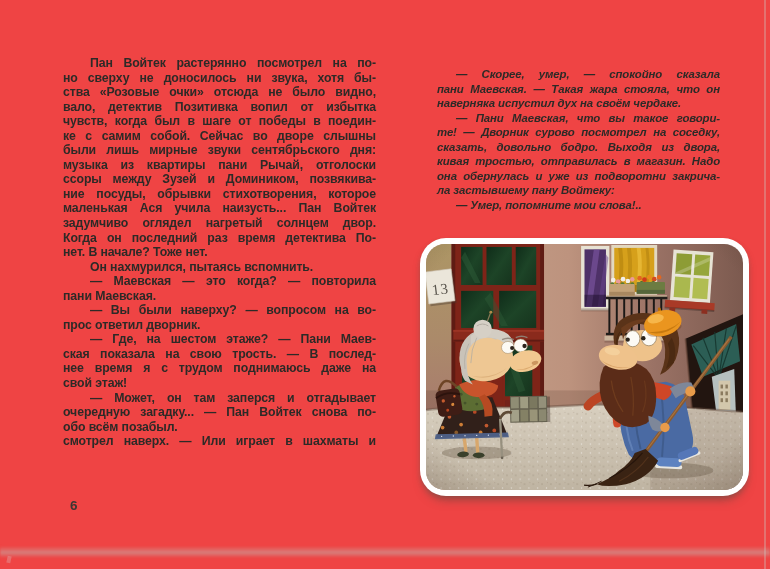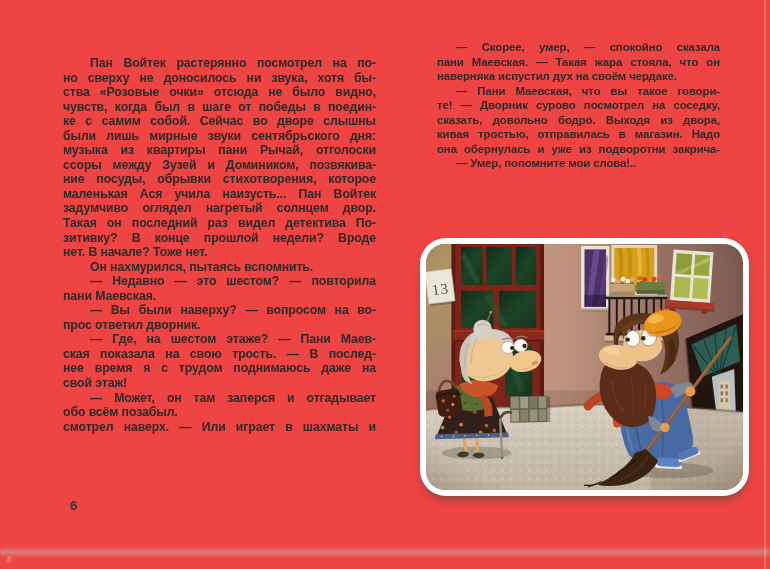--- a/index.html
+++ b/index.html
@@ -1,20 +1,20 @@
 <!DOCTYPE html>
 <html><head>
 <meta charset="utf-8">
 <style>
   html,body{margin:0;padding:0;background:#ffffff;}
   .photo{position:relative;width:770px;height:569px;background:#ef4444;overflow:hidden;
          font-family:"Liberation Sans",sans-serif;}
   .col{position:absolute;}
   .col-left{left:63px;top:56px;width:313px;}
-  .col-right{left:437px;top:40px;width:283px;}
+  .col-right{left:437px;top:67px;width:283px;font-style:italic;}
   .line{font-size:12.3px;line-height:14.55px;font-weight:bold;color:#2d2a27;
         text-align:justify;text-align-last:justify;-moz-text-align-last:justify;
         white-space:nowrap;letter-spacing:-0.1px;}
   .col-right .line{font-size:11.4px;}
   .line.end{text-align-last:left;-moz-text-align-last:left;}
   .line.indent{text-indent:27px;}
   .col-right .line.indent{text-indent:19px;}
   .pagenum{position:absolute;left:70px;top:498px;font-size:13.5px;font-weight:bold;color:#3a3733;}
   .illo-frame{position:absolute;left:420px;top:238px;width:329px;height:258px;background:#ffffff;
         border-radius:26px;
@@ -29,55 +29,57 @@
 </style>
 </head>
 <body>
 
 <div class="photo">
 
   <div class="col col-left">
       <div class="line indent">Пан Войтек растерянно посмотрел на по-</div>
       <div class="line">но сверху не доносилось ни звука, хотя бы-</div>
       <div class="line">ства «Розовые очки» отсюда не было видно,</div>
+      <div class="line">вало, детектив Позитивка вопил от избытка</div>
       <div class="line">чувств, когда был в шаге от победы в поедин-</div>
       <div class="line">ке с самим собой. Сейчас во дворе слышны</div>
       <div class="line">были лишь мирные звуки сентябрьского дня:</div>
       <div class="line">музыка из квартиры пани Рычай, отголоски</div>
       <div class="line">ссоры между Зузей и Домиником, позвякива-</div>
       <div class="line">ние посуды, обрывки стихотворения, которое</div>
       <div class="line">маленькая Ася учила наизусть... Пан Войтек</div>
       <div class="line">задумчиво оглядел нагретый солнцем двор.</div>
-      <div class="line">Такая он последний раз видел детектива По-</div>
-      <div class="line">зитивку? В конце прошлой недели? Вроде</div>
+      <div class="line">Когда он последний раз время детектива По-</div>
       <div class="line end">нет. В начале? Тоже нет.</div>
       <div class="line indent end">Он нахмурился, пытаясь вспомнить.</div>
-      <div class="line indent">— Недавно — это шестом? — повторила</div>
+      <div class="line indent">— Маевская — это когда? — повторила</div>
       <div class="line end">пани Маевская.</div>
       <div class="line indent">— Вы были наверху? — вопросом на во-</div>
       <div class="line end">прос ответил дворник.</div>
       <div class="line indent">— Где, на шестом этаже? — Пани Маев-</div>
       <div class="line">ская показала на свою трость. — В послед-</div>
       <div class="line">нее время я с трудом поднимаюсь даже на</div>
       <div class="line end">свой этаж!</div>
       <div class="line indent">— Может, он там заперся и отгадывает</div>
+      <div class="line">очередную загадку... — Пан Войтек снова по-</div>
       <div class="line end">обо всём позабыл.</div>
       <div class="line">смотрел наверх. — Или играет в шахматы и</div>
     </div>
   <div class="pagenum">6</div>
 
   <div class="col col-right">
       <div class="line indent">— Скорее, умер, — спокойно сказала</div>
       <div class="line">пани Маевская. — Такая жара стояла, что он</div>
       <div class="line end">наверняка испустил дух на своём чердаке.</div>
       <div class="line indent">— Пани Маевская, что вы такое говори-</div>
       <div class="line">те! — Дворник сурово посмотрел на соседку,</div>
       <div class="line">сказать, довольно бодро. Выходя из двора,</div>
       <div class="line">кивая тростью, отправилась в магазин. Надо</div>
       <div class="line">она обернулась и уже из подворотни закрича-</div>
+      <div class="line end">ла застывшему пану Войтеку:</div>
       <div class="line indent end">— Умер, попомните мои слова!..</div>
     </div>
 
   <div class="illo-frame">
     <svg viewBox="0 0 325 252" preserveAspectRatio="none">
       <defs>
         <linearGradient id="wallG" x1="0" y1="0" x2="1" y2="0">
           <stop offset="0" stop-color="#c6a28c"></stop>
             <stop offset="0.45" stop-color="#bd937e"></stop>
           <stop offset="0.72" stop-color="#9a7265"></stop>

